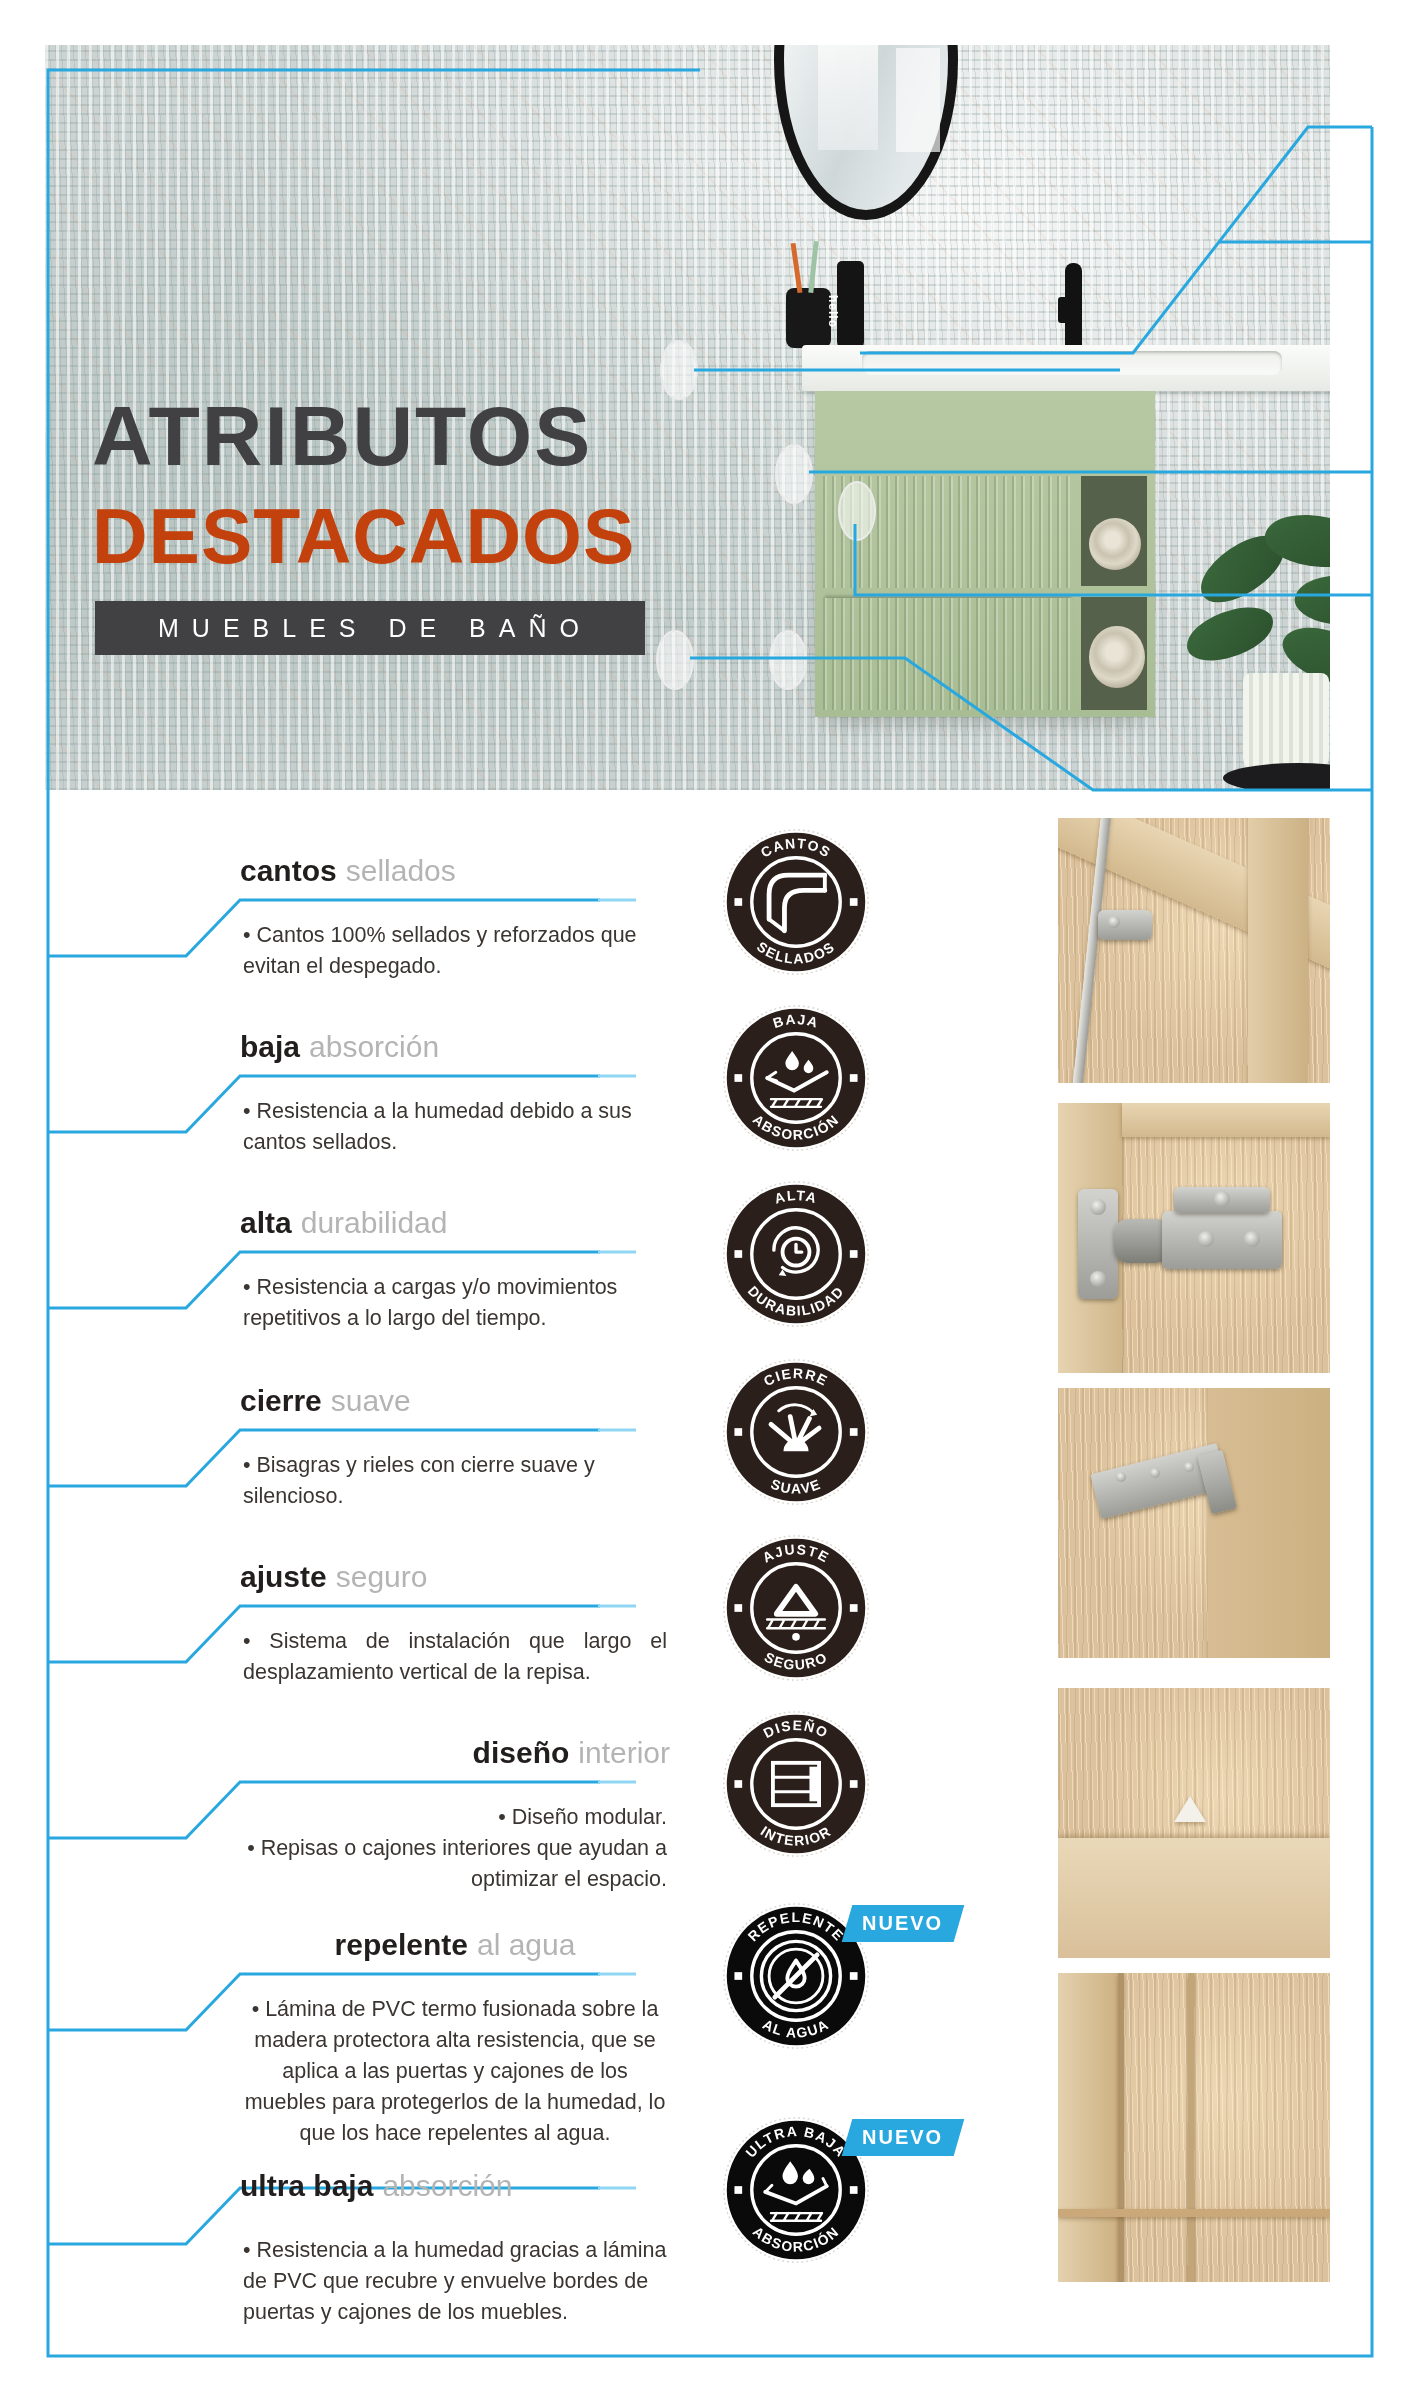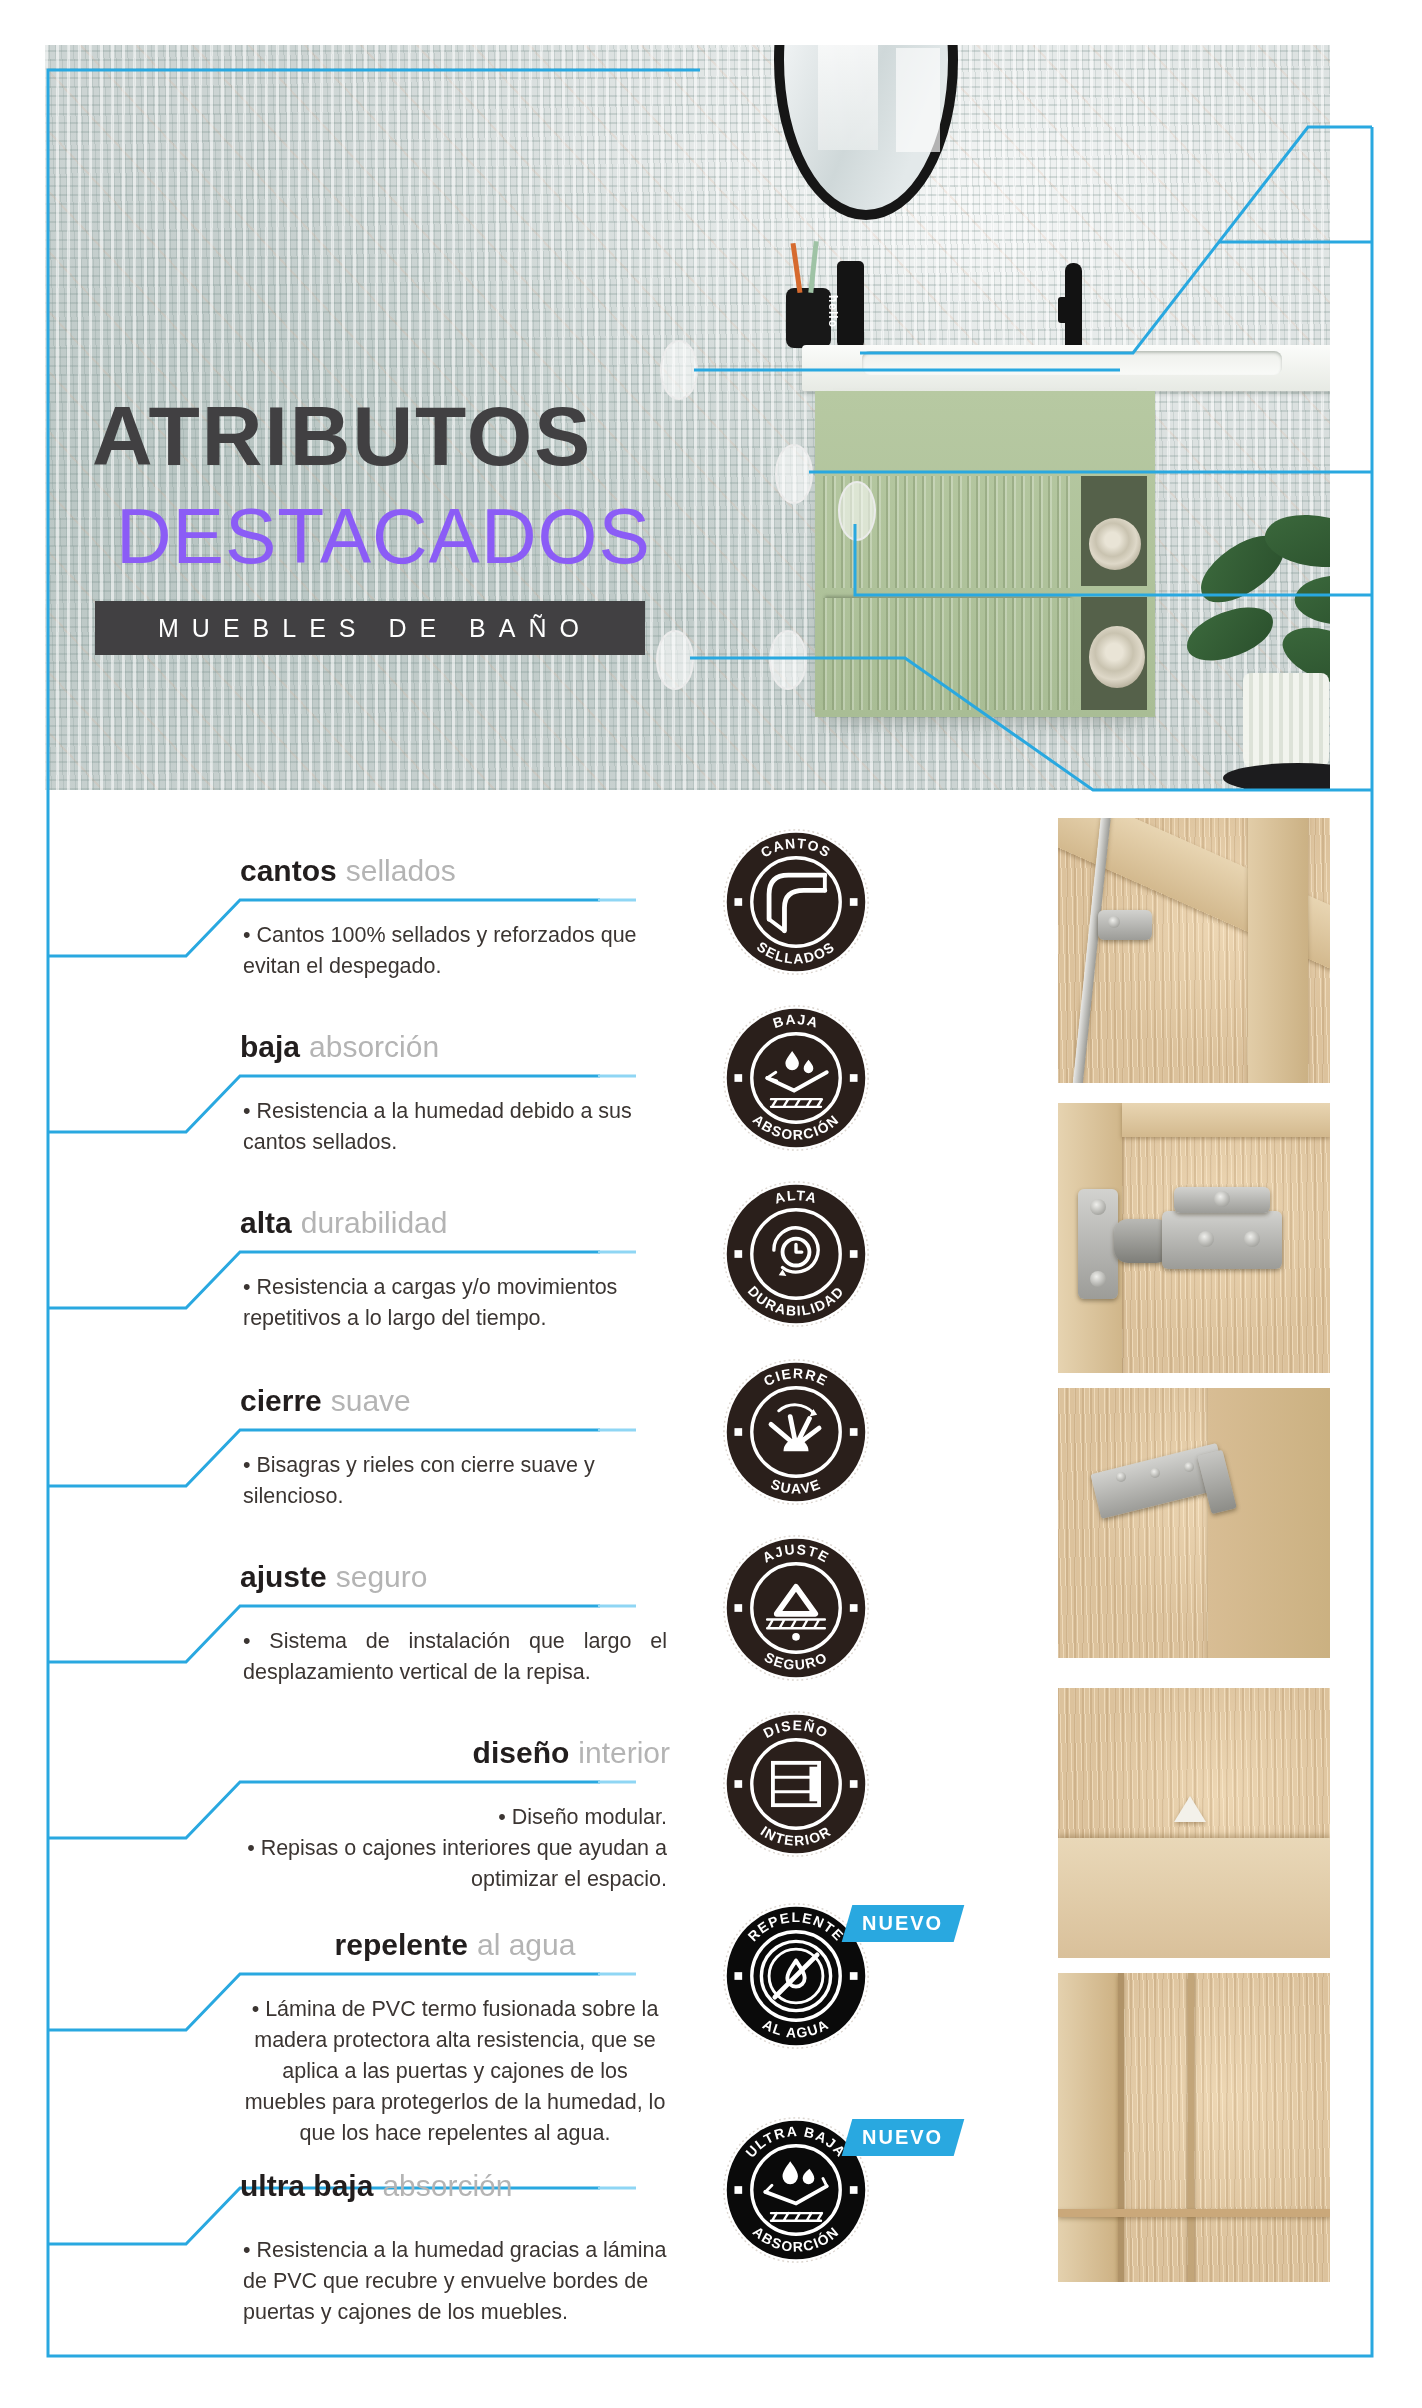--- a/index.html
+++ b/index.html
@@ -51,21 +51,21 @@
   .plant{position:absolute;left:1140px;top:470px;width:190px;height:275px;}
   .leaf{position:absolute;background:linear-gradient(140deg,#3c6a3d,#2a4f2c);border-radius:60% 40% 60% 40%;}
   .pot{position:absolute;left:58px;top:158px;width:86px;height:98px;border-radius:8px 8px 14px 14px;
     background:repeating-linear-gradient(90deg,#f2f4ee 0 6px,#dde2d8 6px 10px);}
   .stool-top{position:absolute;left:38px;top:248px;width:150px;height:30px;border-radius:50%;background:#1c1c1e;}
   .stool-leg{position:absolute;top:268px;width:7px;height:120px;background:#1c1c1e;}
   .marker{position:absolute;width:34px;height:56px;border-radius:50%;
     background:rgba(255,255,255,.55);border:2px solid rgba(235,235,235,.95);}
   
   .title1{position:absolute;left:92px;top:388px;font-size:84px;font-weight:bold;color:#414042;letter-spacing:2px;}
-  .title2{position:absolute;left:92px;top:492px;font-size:77px;font-weight:normal;color:#8b5cf6;letter-spacing:1px;margin-left:24px;}
+  .title2{position:absolute;left:92px;top:492px;font-size:77px;font-weight:bold;color:#c2410c;letter-spacing:1px;}
   .subtitle-bar{position:absolute;left:95px;top:601px;width:550px;height:54px;background:#414042;
     display:flex;align-items:center;justify-content:center;}
   .subtitle-bar span{color:#ffffff;font-size:25px;letter-spacing:13px;white-space:nowrap;margin-left:10px;}
   
   svg.lines{position:absolute;left:0;top:0;pointer-events:none;}
   
   .feature{position:absolute;left:240px;width:430px;}
   .f-title{font-size:30px;line-height:34px;}
   .f-title .strong{color:#221e1e;font-weight:bold;}
   .f-title .light{color:#b4b4b4;margin-left:9px;}

